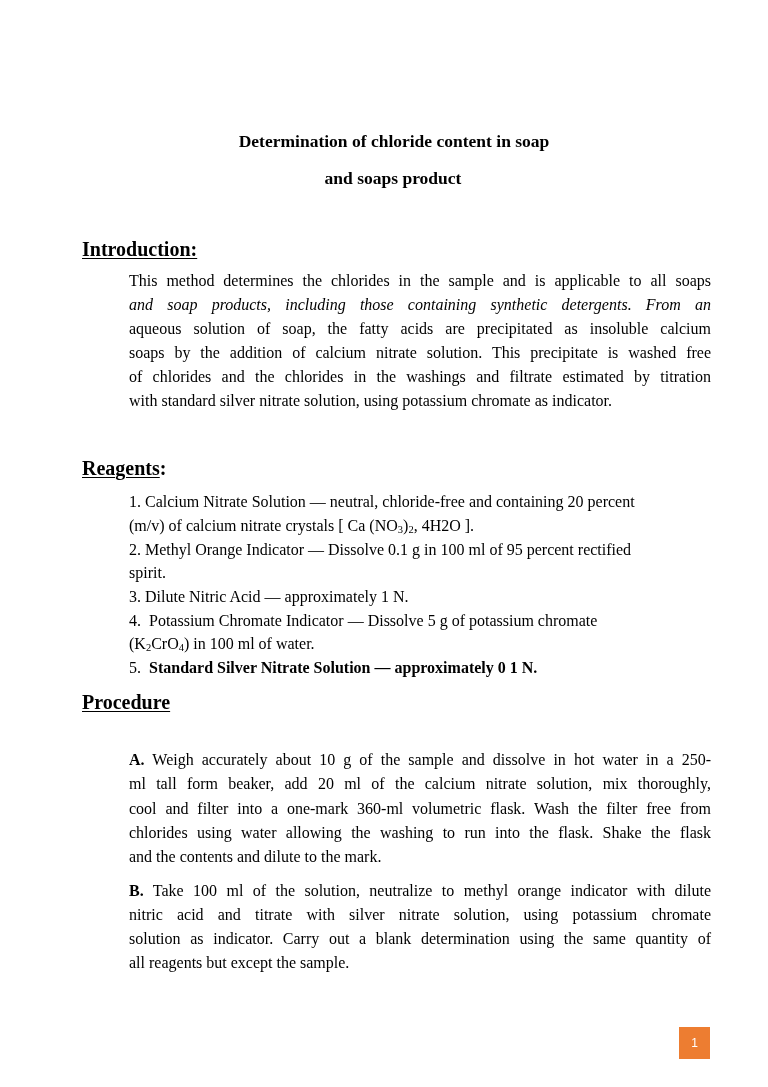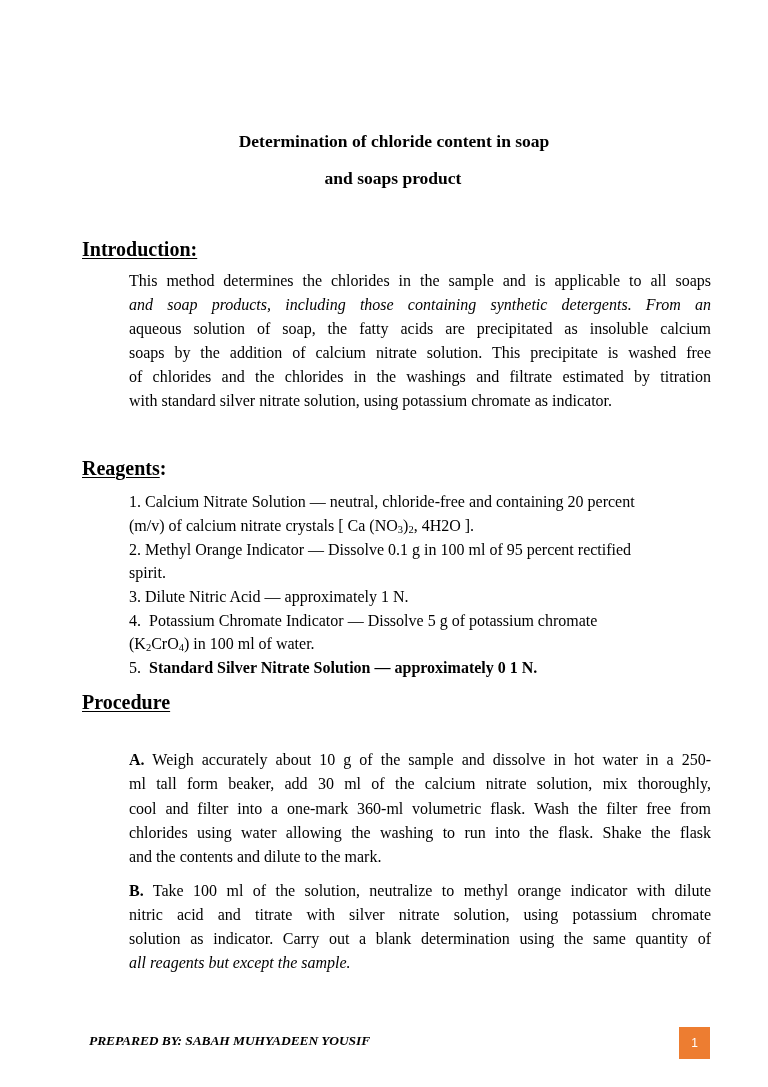--- a/index.html
+++ b/index.html
@@ -90,29 +90,28 @@
       <span>5.</span> <span style="white-space:pre;font-weight:bold;"> Standard Silver Nitrate Solution — approximately 0 1 N.</span>
     </div>
   </div>
 
   <div class="heading" style="top:656px;">
     <span class="u">Procedure</span>
   </div>
 
   <div>
     <div class="line j" style="top:714px;"><b>A.</b><span> Weigh accurately about 10 g of the sample and dissolve in hot water in a 250-</span></div>
-    <div class="line j" style="top:738px;">ml tall form beaker, add 30 ml of the calcium nitrate solution, mix thoroughly,</div>
+    <div class="line j" style="top:738px;">ml tall form beaker, add 20 ml of the calcium nitrate solution, mix thoroughly,</div>
     <div class="line j" style="top:763px;">cool and filter into a one-mark 360-ml volumetric flask. Wash the filter free from</div>
     <div class="line j" style="top:787px;">chlorides using water allowing the washing to run into the flask. Shake the flask</div>
     <div class="line" style="top:811px;">and the contents and dilute to the mark.</div>
   </div>
 
   <div>
     <div class="line j" style="top:845px;"><b>B.</b><span> Take 100 ml of the solution, neutralize to methyl orange indicator with dilute</span></div>
     <div class="line j" style="top:869px;">nitric acid and titrate with silver nitrate solution, using potassium chromate</div>
     <div class="line j" style="top:893px;">solution as indicator. Carry out a blank determination using the same quantity of</div>
-    <div class="line" style="top:917px;font-style:italic;">all reagents but except the sample.</div>
+    <div class="line" style="top:917px;">all reagents but except the sample.</div>
   </div>
 
-  <div class="footer-text">PREPARED BY: SABAH MUHYADEEN YOUSIF</div>
   <div class="page-num">1</div>
 
 </div>
 
 </body></html>

